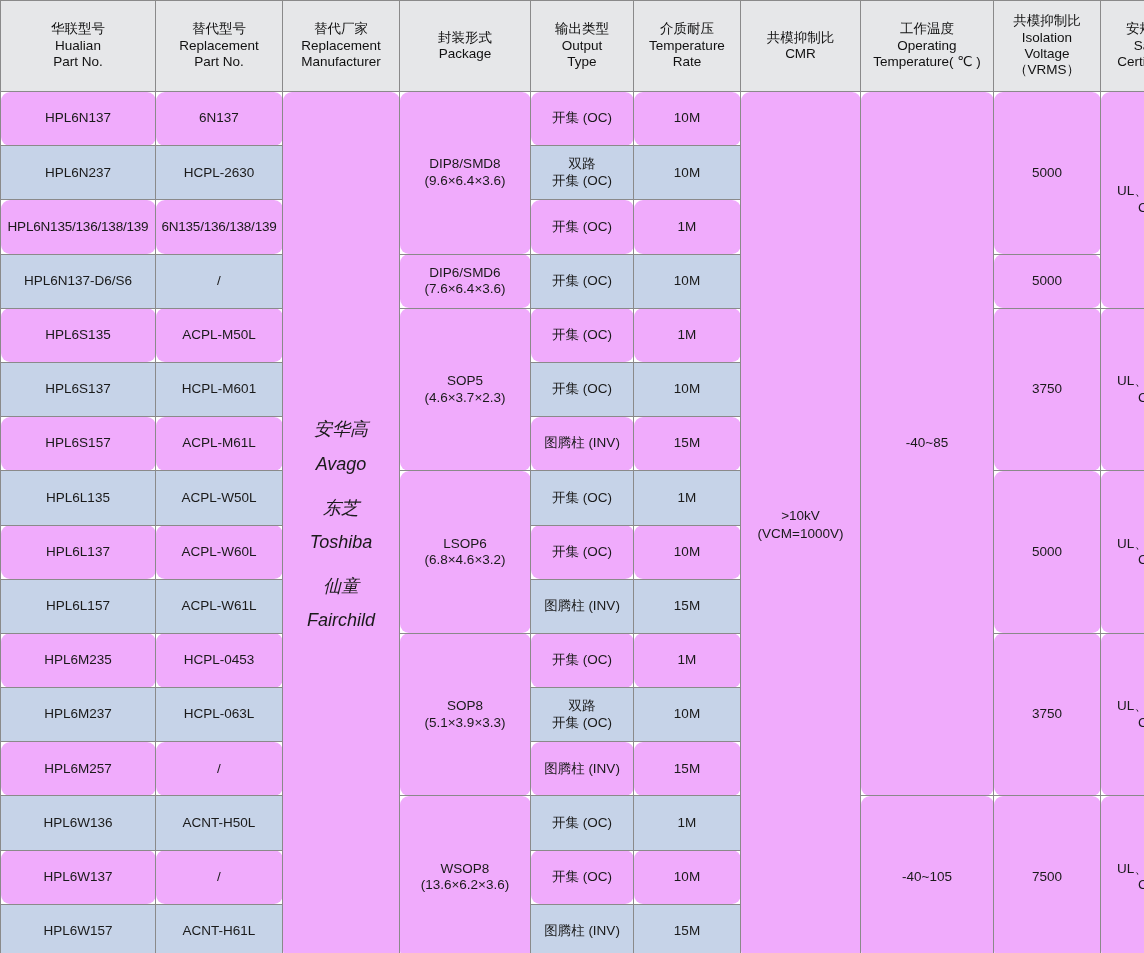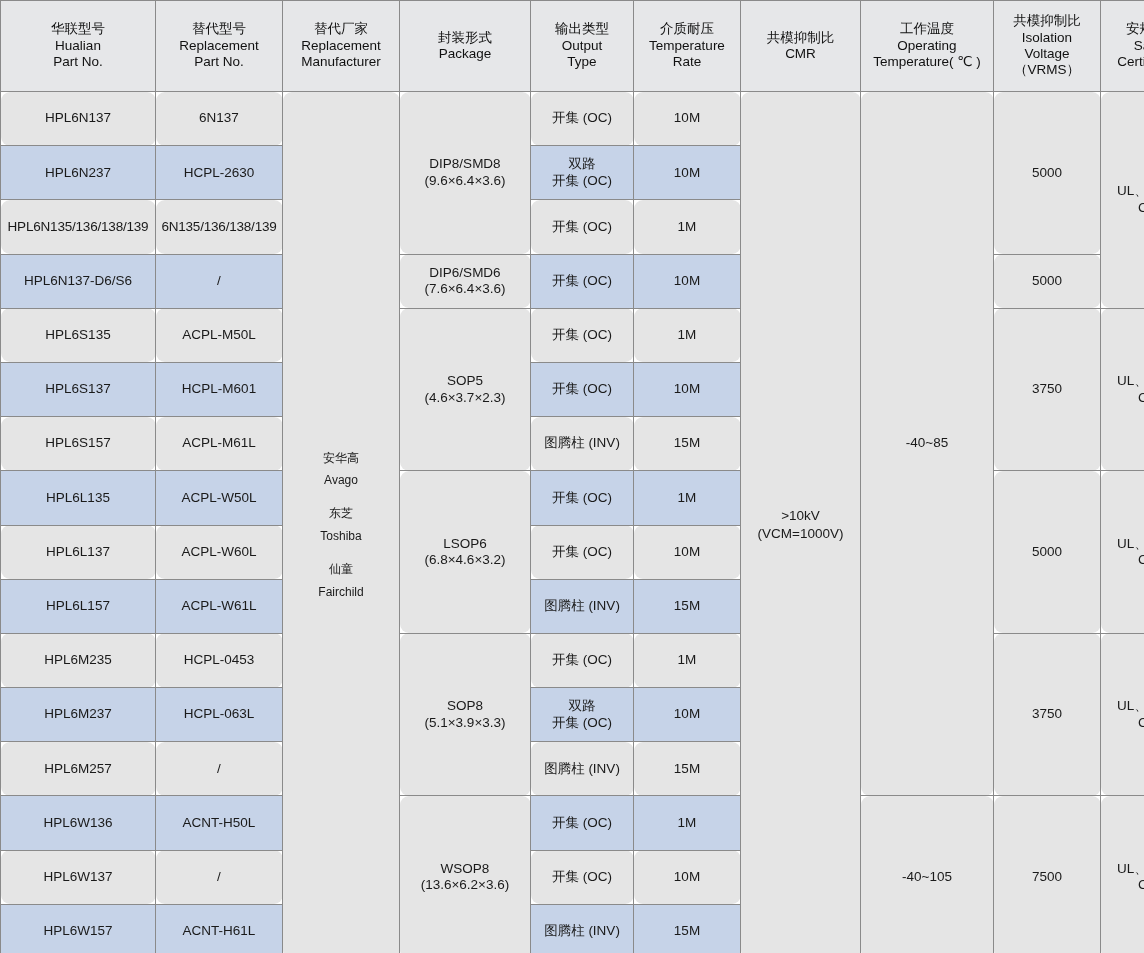--- a/index.html
+++ b/index.html
@@ -33,35 +33,35 @@
     height: 86px;
     font-size: 13.5px;
     color: #111;
   }
   thead th .cn { display: block; }
   thead th .en { display: block; }
   tbody tr { height: 54.2px; }
   tbody tr.alt td.zebra {
     background: #c6d3e8;
   }
-  td.plain { background: #e5e5e5; border-radius: 9px; }
+  td.plain { background: #f0abfc; border-radius: 9px; }
   .col-1 { width: 148px; }
   .col-2 { width: 120px; }
   .col-3 { width: 110px; }
   .col-4 { width: 124px; }
   .col-5 { width: 96px; }
   .col-6 { width: 100px; }
   .col-7 { width: 113px; }
   .col-8 { width: 126px; }
   .col-9 { width: 100px; }
   .col-10 { width: 98px; }
   .small-model { font-size: 11.5px; letter-spacing: -0.2px; margin-left: 36px; }
   .pkg-name { display: block; }
   .pkg-dim { display: block; }
-  .mfr-block { line-height: 1.9; font-size: 12px; }
+  .mfr-block { line-height: 1.9; font-size: 18px; font-style: italic; }
   .mfr-block .sp { display: block; height: 10px; }
   .cmr-main { display: block; margin-bottom: 2px; }
   .cmr-sub { display: block; text-align: center; }
   .iso-line { display: block; }
   .out-two { display: block; }
 </style>
 </head>
 <body>
 
 <table class="spec">

